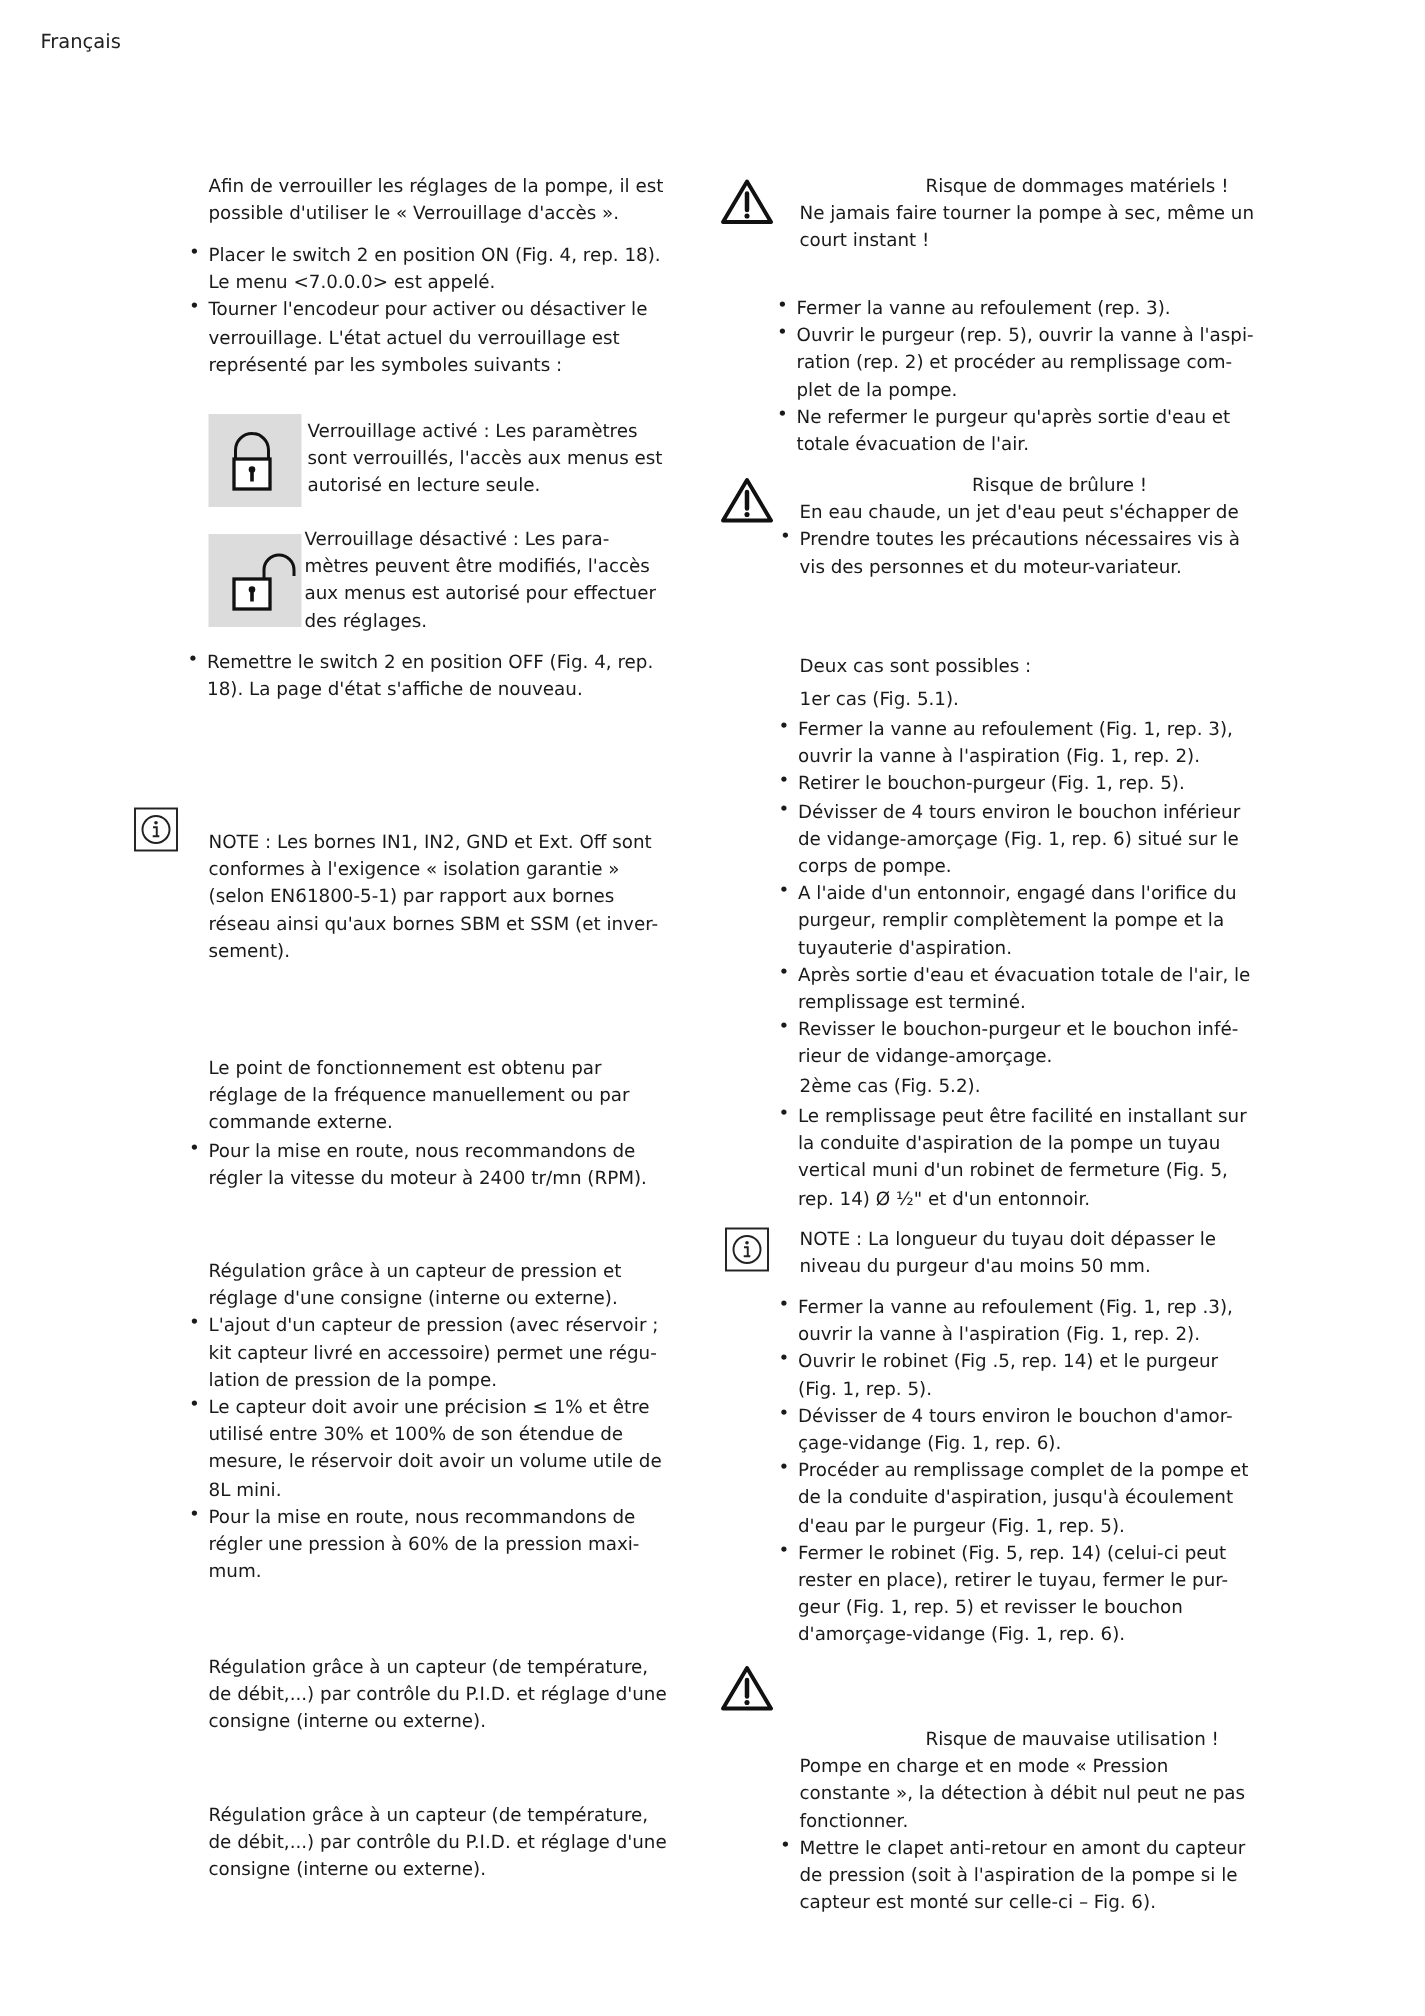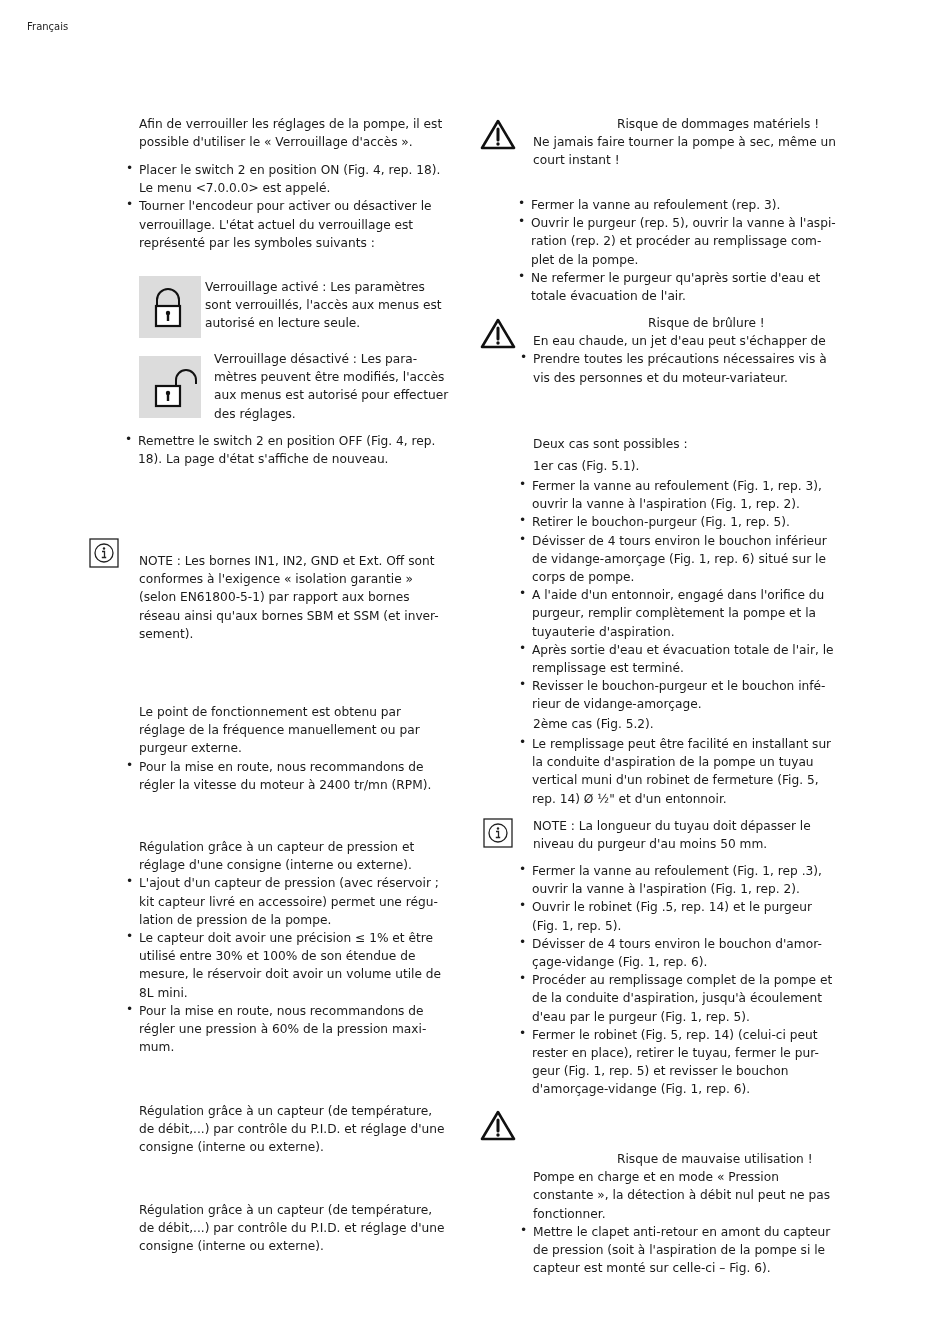--- a/index.html
+++ b/index.html
@@ -2,21 +2,21 @@
 <html><head>
 <meta charset="utf-8">
 <style>
   html, body { margin:0; padding:0; background:#ffffff; }
   body { width:950px; height:1344px; position:relative; overflow:hidden;
          font-family:"DejaVu Sans", sans-serif; color:#1a1a1a; font-size:12.2px; }
   .abs { position:absolute; }
   .p { line-height:18.2px; margin:0; white-space:nowrap; }
   .bl { position:relative; padding-left:0; }
   .bl .dot { position:absolute; left:-13px; top:0; }
-  .header-lang { left:27px; top:21px; font-size:10px; color:#222; }
+  .header-lang { left:27px; top:21px; font-size:13px; color:#222; }
   .footer { left:735px; top:1352px; font-size:11px; color:#222; }
   .lockbox { width:62px; height:62px; background:#dcdcdc; position:absolute; }
   .lockbox svg { position:absolute; left:0; top:0; }
   .info-icon { width:30px; height:30px; position:absolute; }
   .warn-icon { width:36px; height:32px; position:absolute; }
 </style>
 </head>
 <body>
 
 <div class="abs header-lang">Français</div>
@@ -55,21 +55,21 @@
 </div>
 
 <div class="lockbox" style="left:139px; top:356px;">
   <svg width="62" height="62" viewBox="0 0 62 62">
     <path d="M37 30 V24 A10 10 0 0 1 57 24 V28" fill="none" stroke="#111" stroke-width="2"></path>
     <rect x="17" y="30" width="24" height="20" fill="#fff" stroke="#111" stroke-width="2.2"></rect>
     <circle cx="29" cy="37" r="2.2" fill="#111"></circle>
     <rect x="27.8" y="37" width="2.4" height="8" fill="#111"></rect>
   </svg>
 </div>
-<div class="abs" style="left:214px; top:350px;">
+<div class="abs" style="left:203px; top:350px;">
   <p class="p">Verrouillage désactivé : Les para-</p>
   <p class="p">mètres peuvent être modifiés, l'accès</p>
   <p class="p">aux menus est autorisé pour effectuer</p>
   <p class="p">des réglages.</p>
 </div>
 
 <div class="abs" style="left:138px; top:432px;">
   <div class="bl">
     <span class="dot">•</span>
     <p class="p">Remettre le switch 2 en position OFF (Fig. 4, rep.</p>
@@ -89,21 +89,21 @@
   <p class="p">NOTE : Les bornes IN1, IN2, GND et Ext. Off sont</p>
   <p class="p">conformes à l'exigence « isolation garantie »</p>
   <p class="p">(selon EN61800-5-1) par rapport aux bornes</p>
   <p class="p">réseau ainsi qu'aux bornes SBM et SSM (et inver-</p>
   <p class="p">sement).</p>
 </div>
 
 <div class="abs" style="left:139px; top:703px;">
   <p class="p">Le point de fonctionnement est obtenu par</p>
   <p class="p">réglage de la fréquence manuellement ou par</p>
-  <p class="p">purgeur externe.</p>
+  <p class="p">commande externe.</p>
   <div class="bl">
     <span class="dot">•</span>
     <p class="p">Pour la mise en route, nous recommandons de</p>
     <p class="p">régler la vitesse du moteur à 2400 tr/mn (RPM).</p>
   </div>
 </div>
 
 <div class="abs" style="left:139px; top:838px;">
   <p class="p">Régulation grâce à un capteur de pression et</p>
   <p class="p">réglage d'une consigne (interne ou externe).</p>

